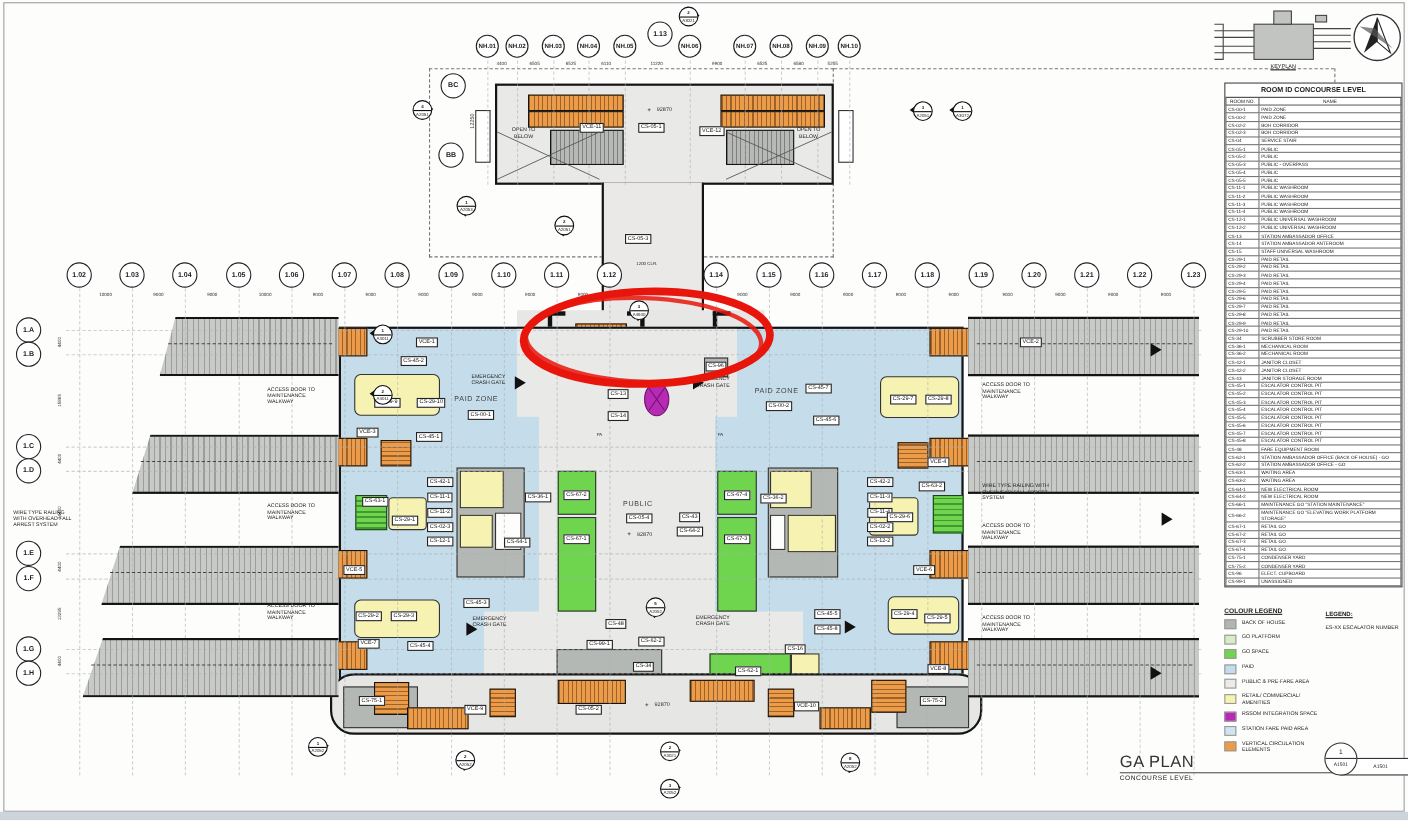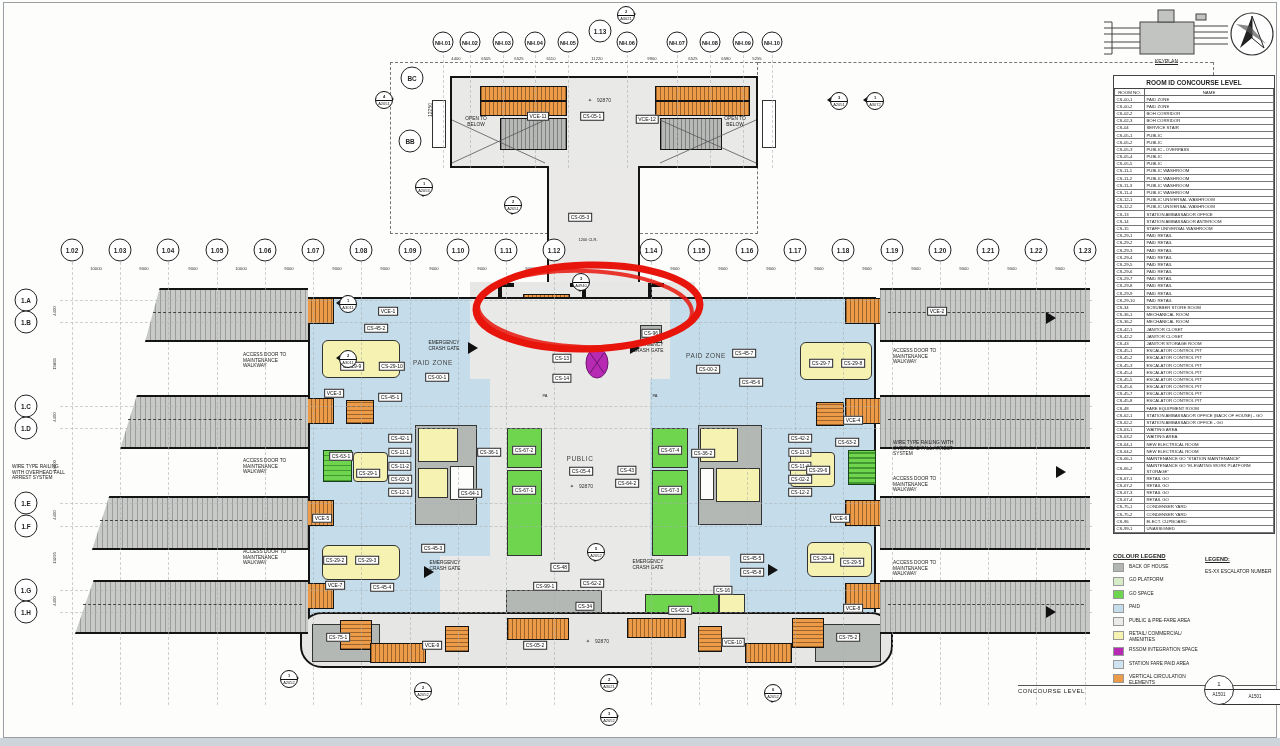--- a/index.html
+++ b/index.html
@@ -822,20 +822,21 @@
           <div class="lb">VERTICAL CIRCULATION ELEMENTS</div>
         </div>
       </div>
   </div>
   <div class="leg2">
     <div class="t">LEGEND:</div>
     <div class="it">ES-XX  ESCALATOR NUMBER</div>
   </div>
 
   <div class="tblock">
+    <div class="bigt">GA PLAN</div>
     <div class="rule"></div>
     <div class="subt">CONCOURSE LEVEL</div>
     <div class="dbub">
       <span class="n">1</span>
       <span class="s">A1501</span>
     </div>
     <div class="drect">A1501</div>
   </div>
 
   <svg class="ovl" width="1280" height="746">

